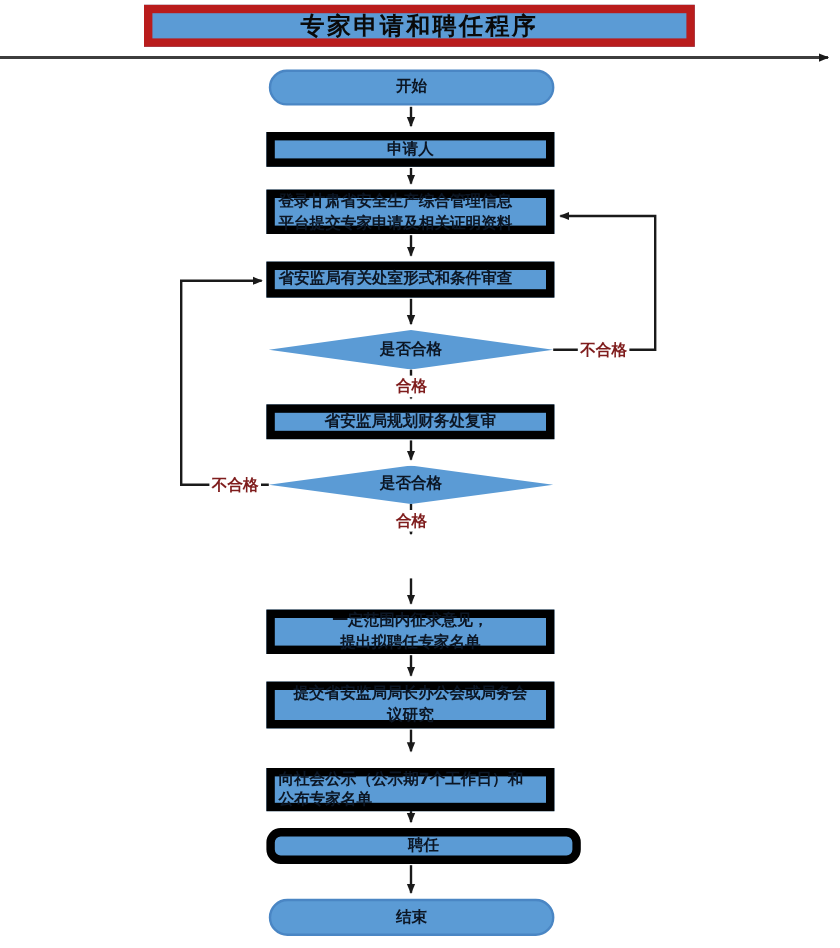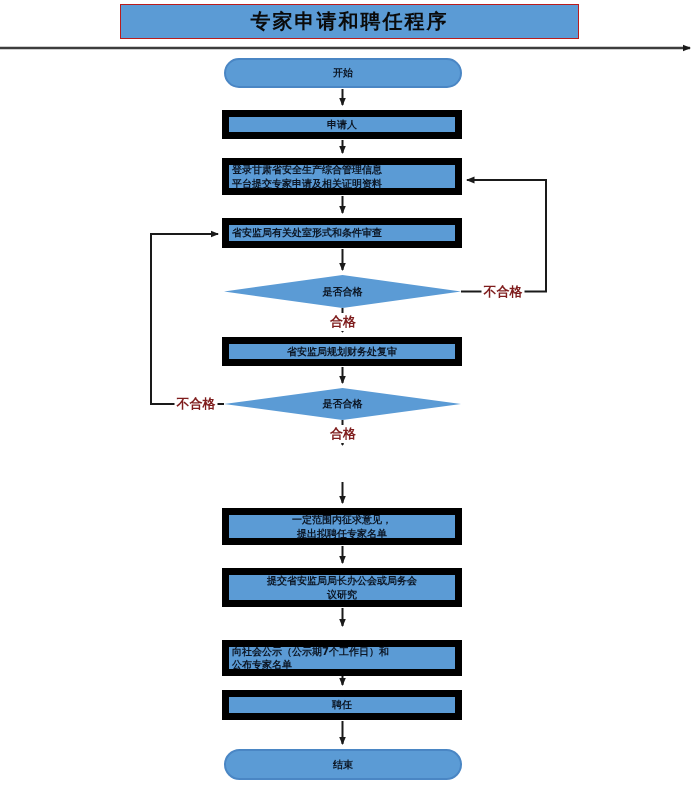--- a/index.html
+++ b/index.html
@@ -12,49 +12,49 @@
     overflow: hidden;
   }
   svg.wires { position: absolute; left: 0; top: 0; }
 
   .node {
     position: absolute;
     box-sizing: border-box;
     background: #5b9bd5;
     color: #0c1624;
     font-weight: 700;
-    font-size: 10px;
+    font-size: 13px;
     line-height: 1.32;
     display: flex;
     align-items: center;
     justify-content: center;
     text-align: center;
     white-space: pre-line;
   }
   .process { border: 7px solid #000000; }
   .capsule { border: 2px solid #4a86c4; border-radius: 16px; }
   .diamond {
     clip-path: polygon(50% 0, 100% 50%, 50% 100%, 0 50%);
     background: #5b9bd5;
   }
   .align-left { justify-content: flex-start; text-align: left; padding-left: 3px; padding-right: 2px; }
 
-  .n-title    { left:120px; top:4px;   width:459px; height:35px; font-size:20px; letter-spacing:2px; color:#0a0a0a; border:1px solid #b91c1c; }
+  .n-title    { left:120px; top:4px;   width:459px; height:35px; font-size:20px; letter-spacing:2px; color:#0a0a0a; border:7px solid #b91c1c; }
   .n-start    { left:224px; top:58px;  width:238px; height:30px; }
   .n-applicant{ left:222px; top:110px; width:240px; height:29px; }
   .n-login    { left:222px; top:158px; width:240px; height:37px;font-family:Liberation Serif, serif; }
   .n-dept     { left:222px; top:218px; width:240px; height:30px; }
   .n-d1       { left:224px; top:275px; width:237px; height:33px; }
   .n-finance  { left:222px; top:337px; width:240px; height:29px; }
   .n-d2       { left:224px; top:388px; width:237px; height:32px; }
   .n-enter    { left:222px; top:450px; width:240px; height:31px; }
   .n-solicit  { left:222px; top:508px; width:240px; height:37px; }
   .n-meeting  { left:222px; top:568px; width:240px; height:39px; }
   .n-public   { left:222px; top:640px; width:240px; height:36px; }
-  .n-appoint  { left:222px; top:690px; width:240px; height:30px; }
+  .n-appoint  { left:222px; top:690px; width:262px; height:30px;border-radius:12px; }
   .n-end      { left:224px; top:749px; width:238px; height:31px;text-align:right; }
 
   .edge-label {
     position: absolute;
     transform: translate(-50%, -50%);
     background: #ffffff;
     color: #7f1d1d;
     font-weight: 700;
     font-size: 13px;
     padding: 0 2px;

